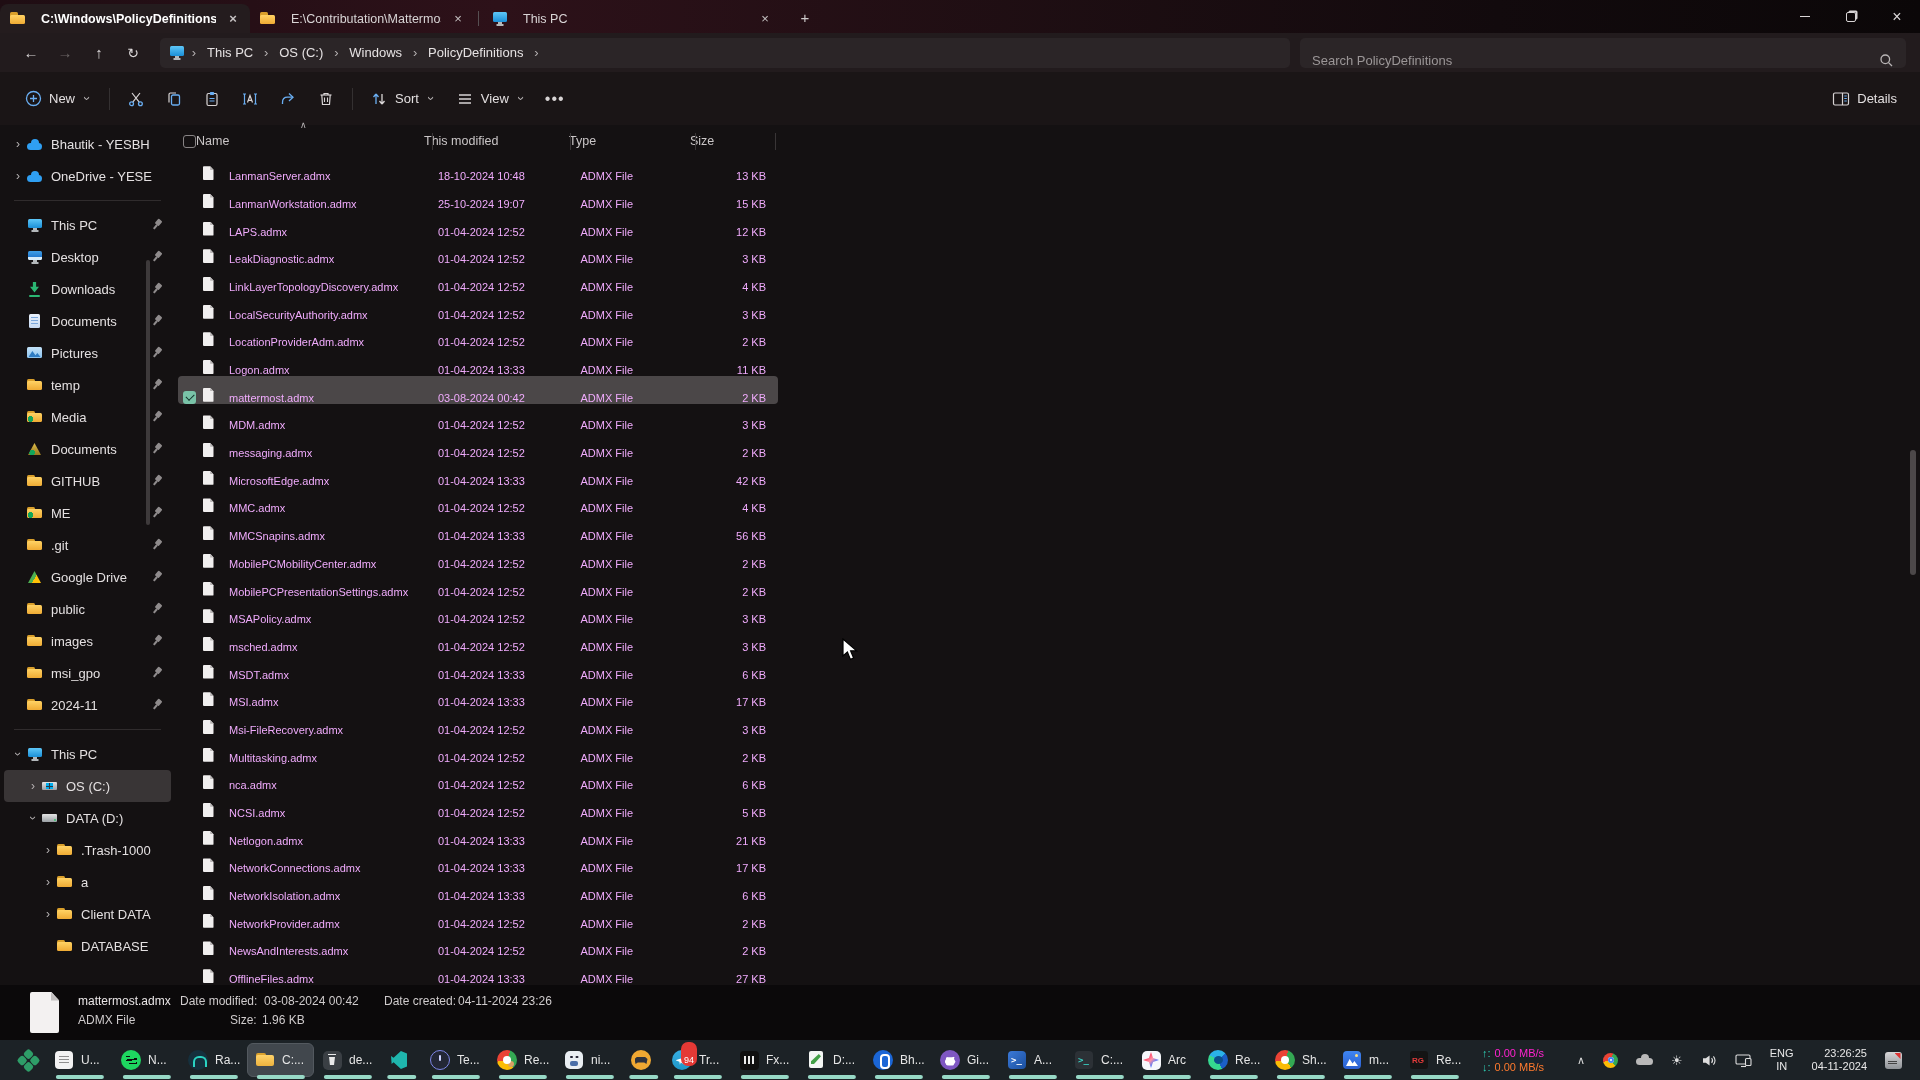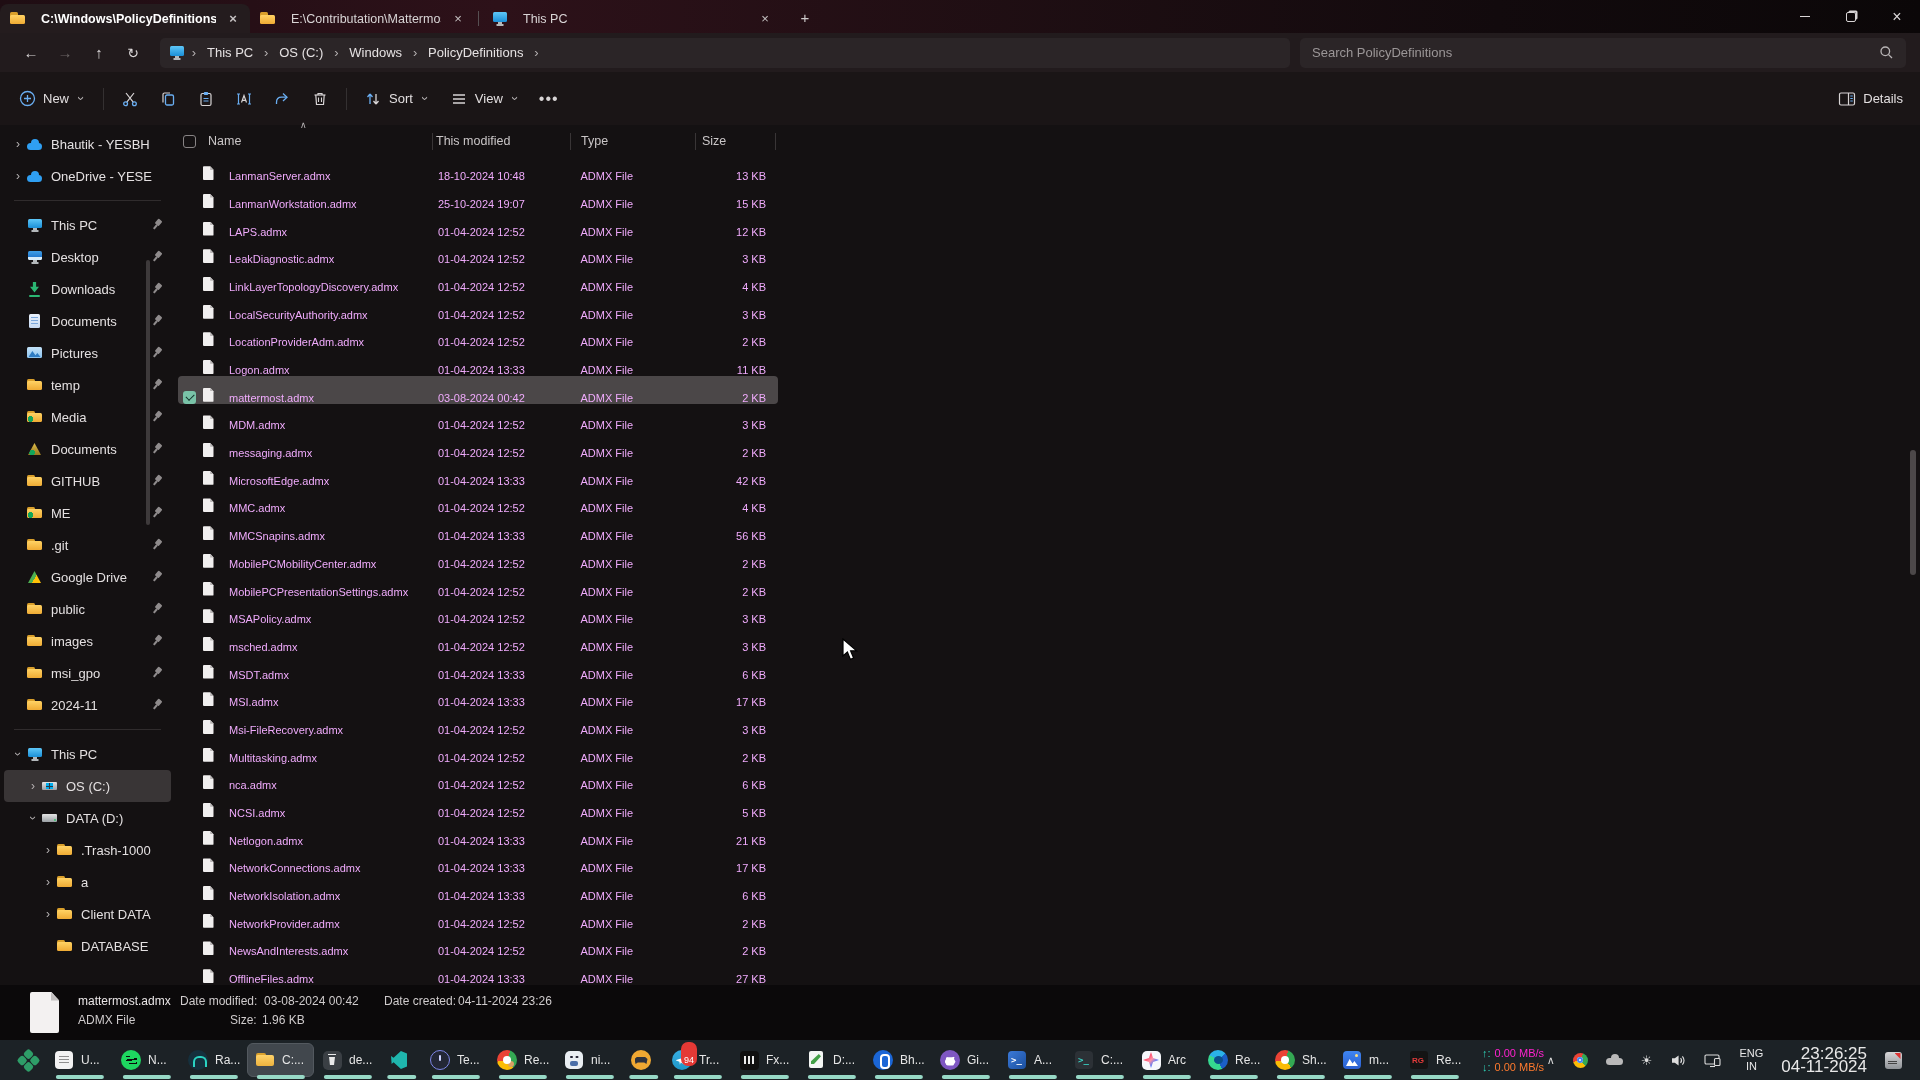--- a/index.html
+++ b/index.html
@@ -36,26 +36,26 @@
   .nb-fwd::before{content:"\2192"}
   .nb-fwd{color:#6b6566}
   .nb-up::before{content:"\2191"}
   .nb-refresh::before{content:"\21bb";font-size:14px}
   .crumbbar{width:1130px;height:30px;background:#2b2527;border-radius:5px;display:flex;align-items:center;padding:0 6px;margin-left:10px}
   .crumb{display:flex;align-items:center}
   .crumb-label{padding:3px 7px;border-radius:4px;color:#e6e2e3;white-space:nowrap}
   .chev{display:inline-flex;align-items:center;justify-content:center;width:12px;color:#b5b1b2;font-size:13px}
   .chev::before{content:"\203a"}
   .chev.open{transform:rotate(90deg)}
-  .searchbox{flex:1;height:30px;margin-left:10px;background:#2b2527;border-radius:5px;display:flex;align-items:center;padding:0 12px}
+  .searchbox{flex:1;height:30px;margin-left:10px;background:#2b2527;border-radius:5px;display:flex;align-items:flex-end;padding:0 12px}
   .searchbox input{flex:1;background:transparent;border:none;outline:none;color:#cfcbcc;font-size:13px;font-family:inherit}
   .searchbox input::placeholder{color:#9b9697}
 
   
-  .toolbar{position:absolute;left:0;top:72px;width:1920px;height:53px;background:#1a1516;display:flex;align-items:center;padding:0 8px}
+  .toolbar{position:absolute;left:0;top:72px;width:1920px;height:53px;background:#1a1516;display:flex;align-items:center;padding:0 14px}
   .tbtn{display:flex;align-items:center;gap:6px;height:34px;padding:0 9px;border-radius:4px;color:#e3dfe0;font-size:13px}
   .tico{display:flex;align-items:center;justify-content:center;width:20px;height:20px}
   .tsep{width:1px;height:22px;background:#343031;margin:0 7px}
   .tmore{font-size:16px;color:#d8d4d5;letter-spacing:1px}
   .tmore::before{content:"\2022\2022\2022"}
   .tb-right{margin-left:auto;display:flex;align-items:center}
 
   
   .main{position:absolute;left:0;top:125px;width:1920px;height:860px;background:#141112}
 
@@ -101,21 +101,21 @@
   .gi-drive::after{left:12.5px;top:9px;width:2px;height:2px;border-radius:50%;background:#39c06b}
   .gi-drive-win::before{left:1px;top:4.5px;width:15px;height:8px;border-radius:1px;background:linear-gradient(#e4e4e4,#9aa0a4)}
   .gi-drive-win::after{left:5px;top:5.5px;width:7px;height:6px;background:#00adef;
     background-image:linear-gradient(#2b3a44 0 0),linear-gradient(#2b3a44 0 0);background-size:1px 100%,100% 1px;background-position:center;background-repeat:no-repeat}
   .gi-page::before{left:2.5px;top:1px;width:11px;height:14px;background:#f1efef;border-radius:1px;clip-path:polygon(0 0,70% 0,100% 26%,100% 100%,0 100%)}
   .gi-page::after{left:10.2px;top:1px;width:3.4px;height:3.7px;background:#b7b4b4;clip-path:polygon(0 0,100% 100%,0 100%)}
 
   
   .lhead{position:absolute;left:178px;top:3px;width:600px;height:26px;display:flex;align-items:center;font-size:12.5px;color:#cac6c7}
   .hd-cb{width:13px;height:13px;border:1px solid #878384;border-radius:3px;margin-left:5px}
-  .hd-name{margin-left:12px;width:228px}
+  .hd-name{width:228px}
   .hd-date{width:145px}
   .hd-type{width:113px}
   .hd-size{padding-left:8px}
   .sortmark{position:absolute;left:122px;top:-8px;font-size:9px;color:#b9b5b6}
   .sortmark::before{content:"\2227"}
   .colsep{position:absolute;top:5px;width:1px;height:17px;background:#393536}
   .rows{position:absolute;left:178px;top:29.5px;width:600px;height:830px;overflow:hidden}
   .row{height:27.7px;display:flex;align-items:flex-end;border-radius:4px;font-size:11px;color:#f0abfc}
   .row.selected{background:#4b4748}
   .r-cb{position:relative;width:13px;height:13px;flex:0 0 13px;margin-left:5px;border-radius:3px;visibility:hidden}
@@ -216,21 +216,21 @@
   .tr-chev::before{content:"\2227"}
   .tr-orb{position:relative;width:15px;height:15px}
   .tr-orb::before{content:"";position:absolute;inset:0;border-radius:50%;background:conic-gradient(from 140deg,#fbbc05 0 120deg,#ea4335 0 240deg,#34a853 0 360deg)}
   .tr-orb::after{content:"";position:absolute;left:4.5px;top:4.5px;width:6px;height:6px;border-radius:50%;background:#fff;box-shadow:inset 0 0 0 2px #4285f4}
   .tr-cloud{position:relative;width:17px;height:12px}
   .tr-cloud::before{content:"";position:absolute;left:0;bottom:1px;width:17px;height:7px;border-radius:4px;background:#b9b9b9}
   .tr-cloud::after{content:"";position:absolute;left:5px;top:0;width:8px;height:8px;border-radius:50%;background:#b9b9b9}
   .tr-sun{color:#e0e0e0;font-size:13px;font-family:"DejaVu Sans",sans-serif}
   .tr-sun::before{content:"\2600"}
   .tray-lang{font-size:11px;line-height:13.5px;text-align:center;color:#e8e8e8}
-  .tray-clock{font-size:17px;line-height:13.5px;text-align:right;color:#e8e8e8}
+  .tray-clock{font-size:11px;line-height:13.5px;text-align:right;color:#e8e8e8}
   .tr-badge{position:relative;width:17px;height:17px;border-radius:3px;background:linear-gradient(#d6d6d8,#8f9397)}
   .tr-badge::before{content:"";position:absolute;right:1.5px;top:1.5px;width:6px;height:6px;background:#d33;clip-path:polygon(100% 0,100% 100%,0 0)}
   .tr-badge::after{content:"";position:absolute;left:3px;bottom:3px;width:9px;height:5px;background:repeating-linear-gradient(#444 0 1px,transparent 1px 2.5px)}
 
   
   .cursor{position:absolute;left:841px;top:513px;z-index:50;pointer-events:none}
 </style>
 </head>
 <body>
 

